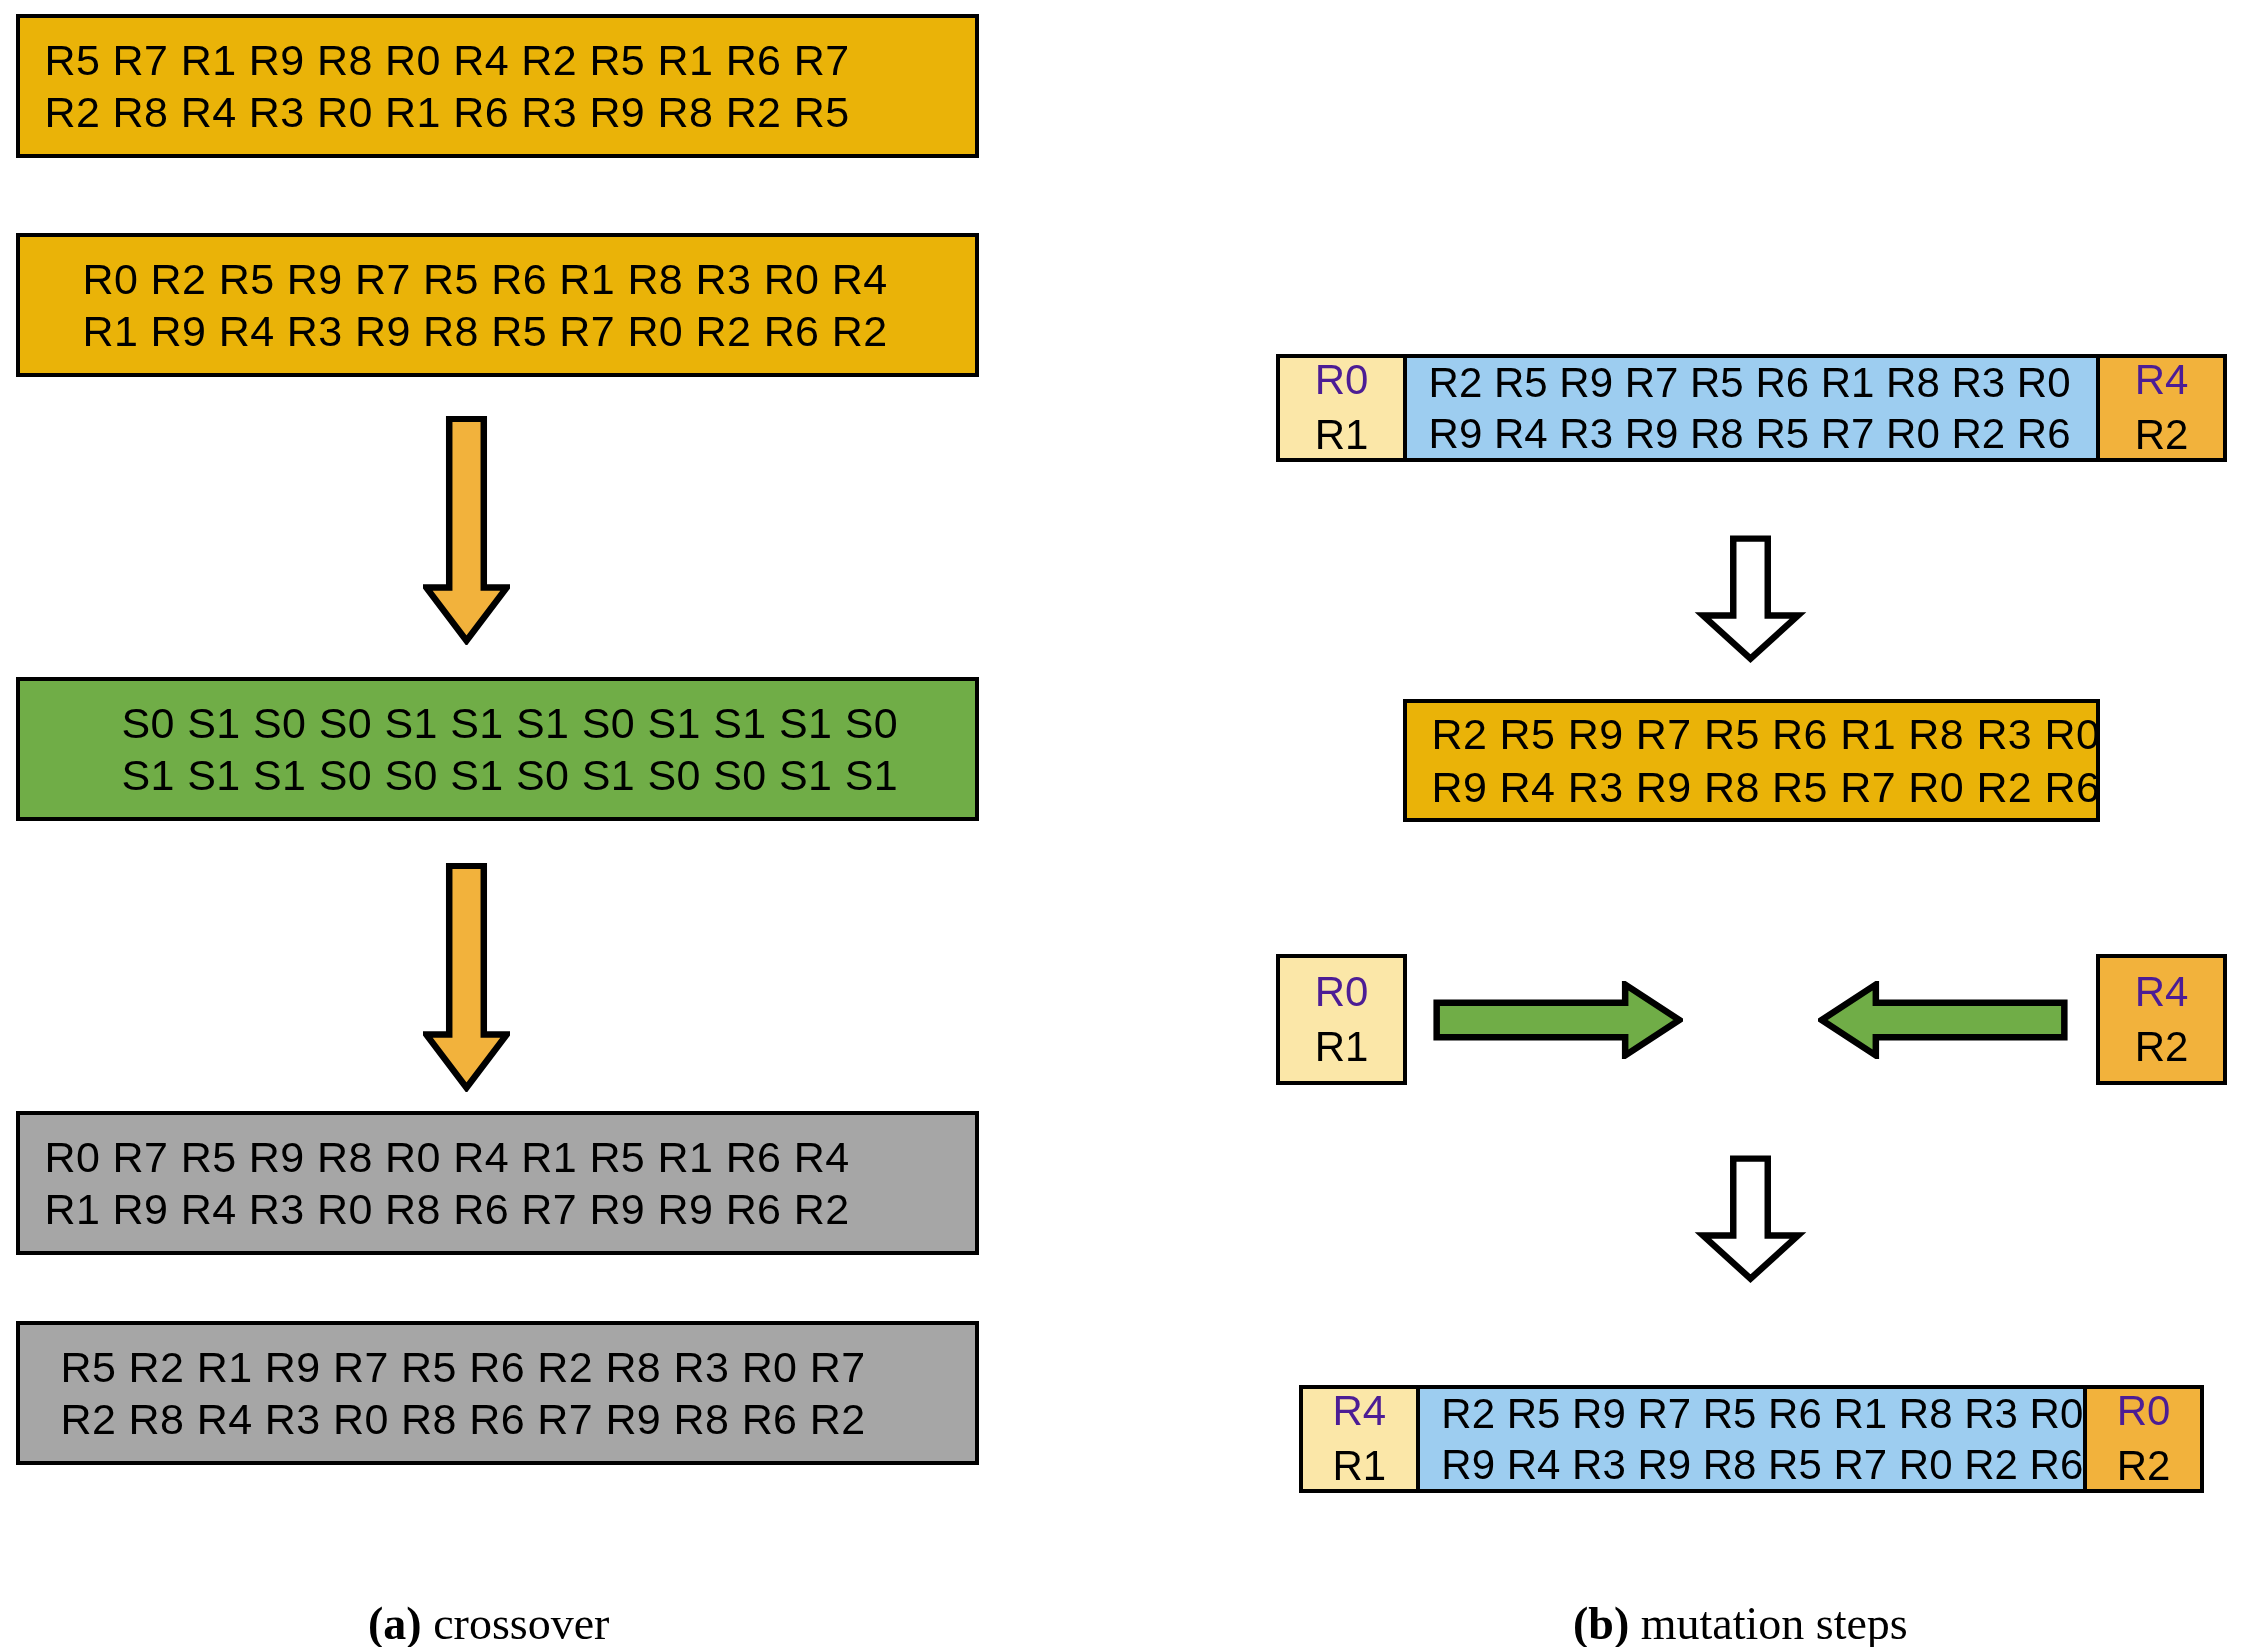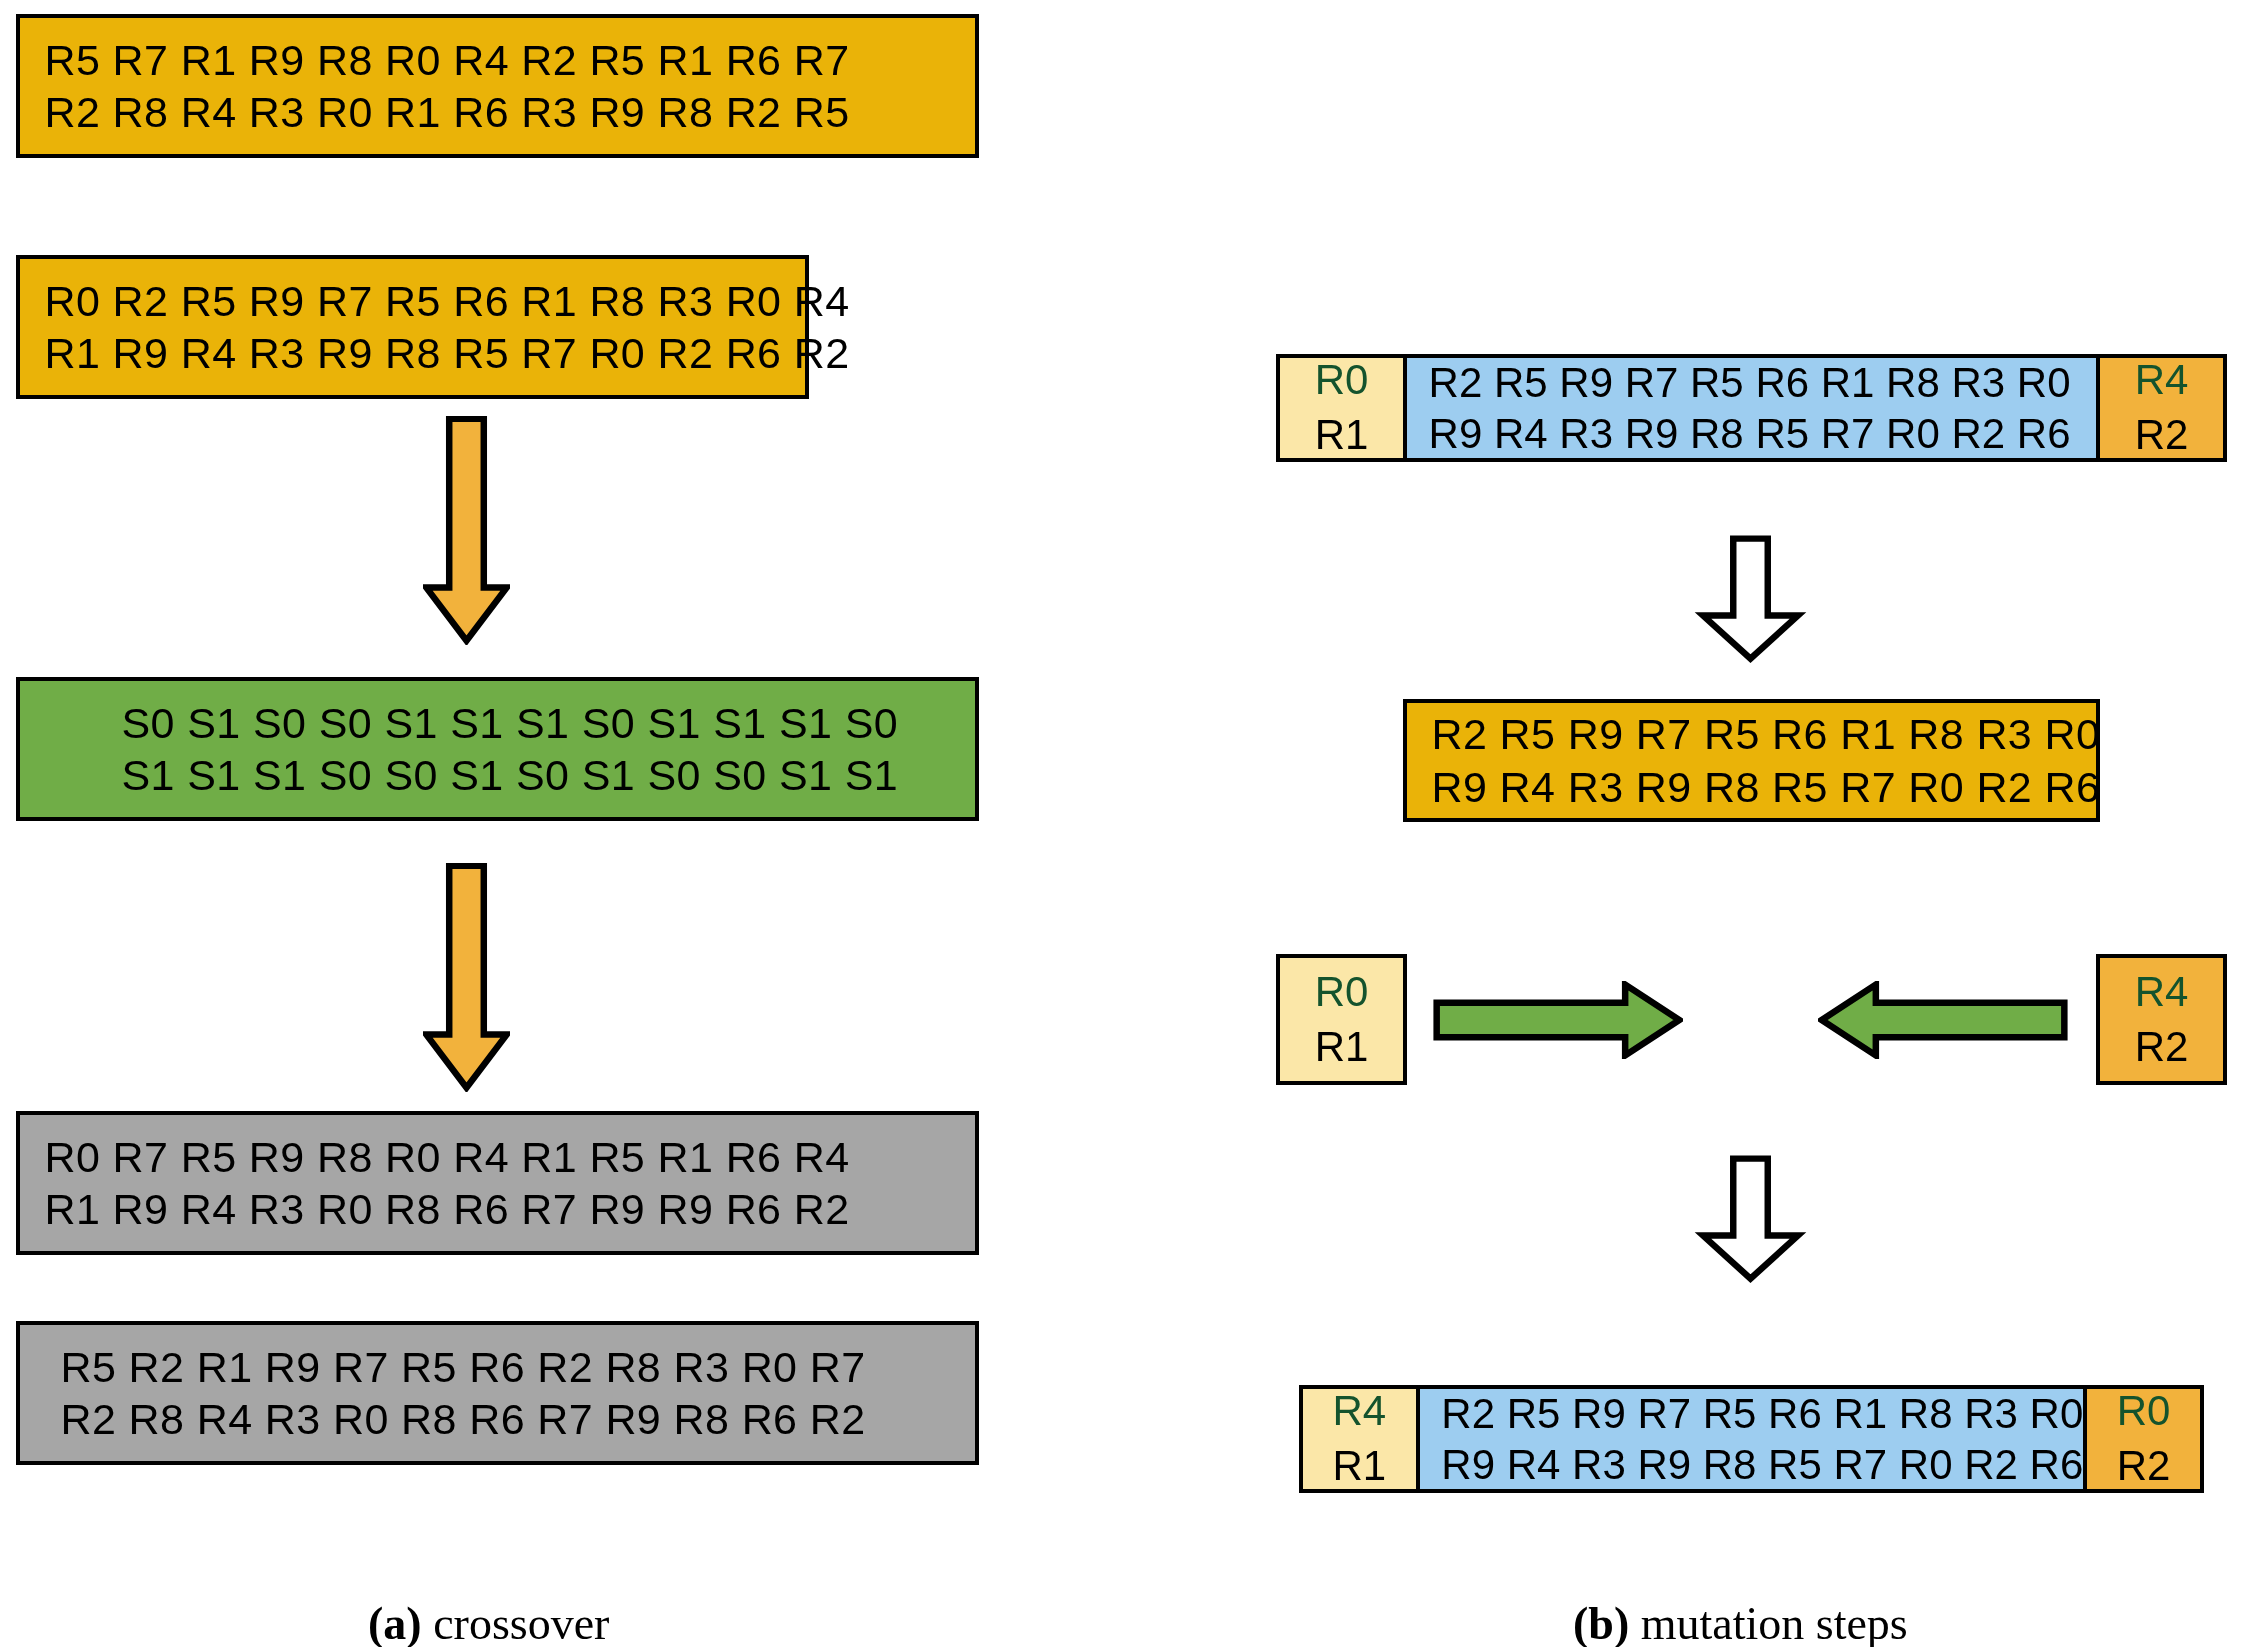--- a/index.html
+++ b/index.html
@@ -51,21 +51,21 @@
     flex:1;
     display:flex;
     flex-direction:column;
     justify-content:center;
   }
   .cell-mid .line{
     font-size:42px;line-height:1.22;color:#000;white-space:pre;
     padding-left:21.6px;
   }
   .tok{font-size:42px;line-height:1.30;color:#000000;}
-  .tok.red{color:#14532d;}
+  .tok.red{color:#4c1d95;}
 
   
   .sq{
     position:absolute;
     border:4.3px solid #000;
     box-sizing:border-box;
     display:flex;flex-direction:column;
     justify-content:center;align-items:center;
   }
   .sq.yellow{background:#FBE7A8;}
@@ -86,21 +86,21 @@
   .caption b{font-weight:bold;}
 </style>
 </head>
 <body>
 
 <div class="box blue" style="left:16px;top:14.4px;width:963px;height:144px;">
   <div class="line">R5 R7 R1 R9 R8 R0 R4 R2 R5 R1 R6 R7</div>
   <div class="line">R2 R8 R4 R3 R0 R1 R6 R3 R9 R8 R2 R5</div>
 </div>
 
-<div class="box blue" style="left:16px;top:255px;width:793px;height:144px;">
+<div class="box blue" style="left:16px;top:233px;width:963px;height:144px;padding-left:38px;">
   <div class="line">R0 R2 R5 R9 R7 R5 R6 R1 R8 R3 R0 R4</div>
   <div class="line">R1 R9 R4 R3 R9 R8 R5 R7 R0 R2 R6 R2</div>
 </div>
 
 <div class="arrow" style="left:423px;top:416px;width:87px;height:229px;">
   <svg width="87" height="229" viewBox="0 0 120 318">
     <polygon points="36,4 84,4 84,238 116,238 60,312 4,238 36,238" fill="#F2B23C" stroke="#000000" stroke-width="9" stroke-linejoin="miter"></polygon>
   </svg>
 </div>
 

